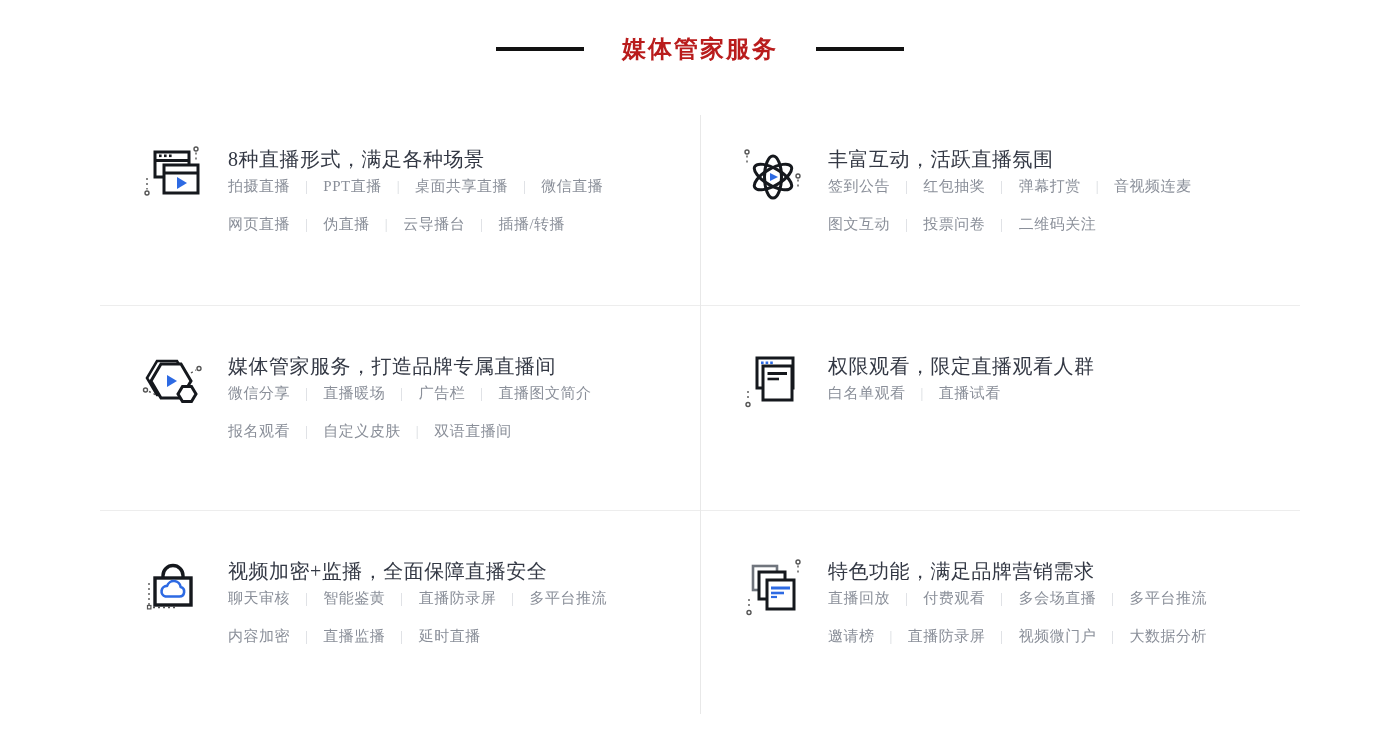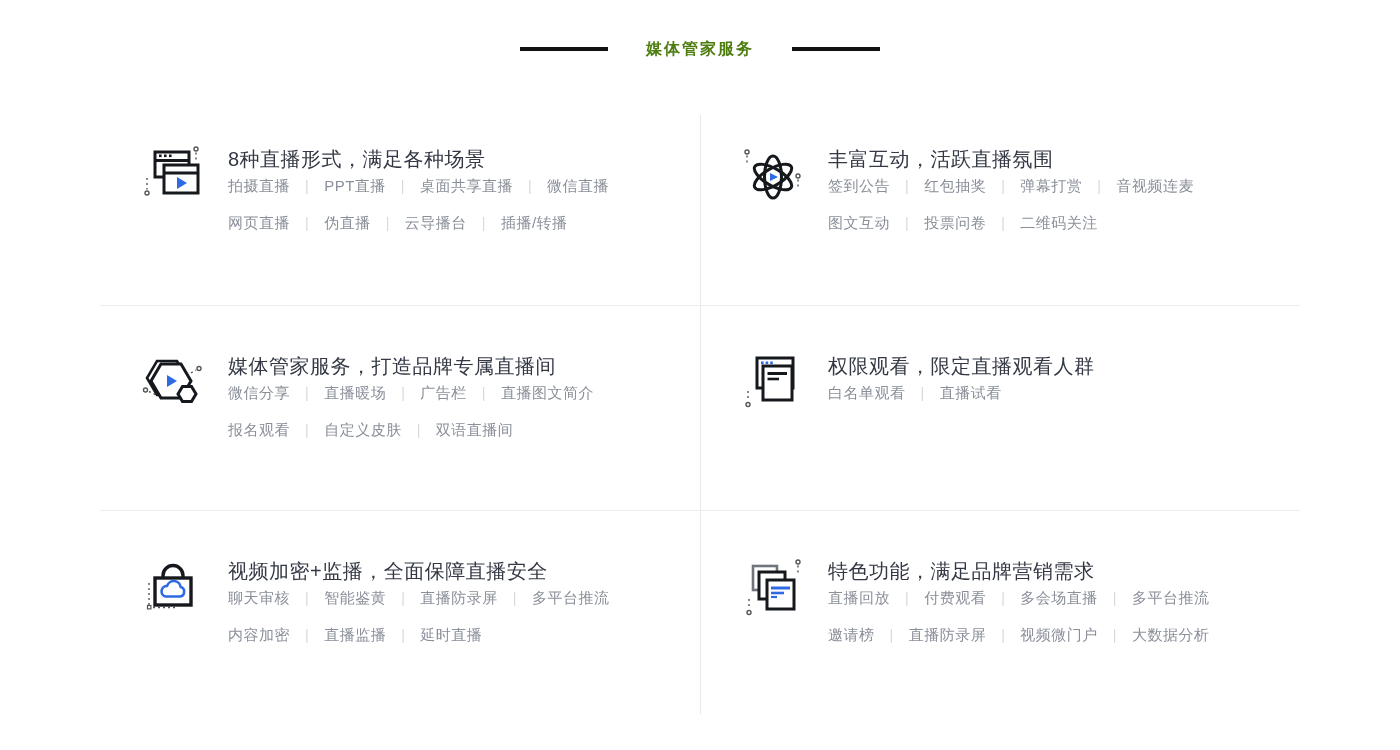--- a/index.html
+++ b/index.html
@@ -10,33 +10,33 @@
     overflow: hidden;
   }
 
   
   .section-header {
     display: flex; align-items: center; justify-content: center;
     padding-top: 34px; gap: 38px;
   }
   .header-line { width: 88px; height: 4px; background: #111111; }
   .section-title {
-    font-size: 16px; font-weight: 600; color: #4d7c0f;
+    font-size: 24px; font-weight: 600; color: #b91c1c;
     letter-spacing: 2px; line-height: 30px;
   }
 
   
   .services {
     width: 1200px; margin: 49px auto 0; position: relative;
   }
   .v-divider {
     position: absolute; left: 50%; top: 2px; bottom: 2px;
     width: 1px; background: #e8e8e8;
   }
-  .service-row { display: grid; grid-template-columns: 1fr 1fr; }
+  .service-row { display: grid; grid-template-columns: 1fr 1fr; font-family: Liberation Serif, serif; }
   .service-row.bordered { border-bottom: 1px solid #ededed; }
   .row-1 { height: 192px; }
   .row-2 { height: 204px; }
   .row-3 { height: 205px; }
 
   .service-card {
     display: flex; box-sizing: border-box;
     padding: 30px 20px 0 40px;
   }
   .row-2 .service-card, .row-3 .service-card { padding-top: 44px; }

